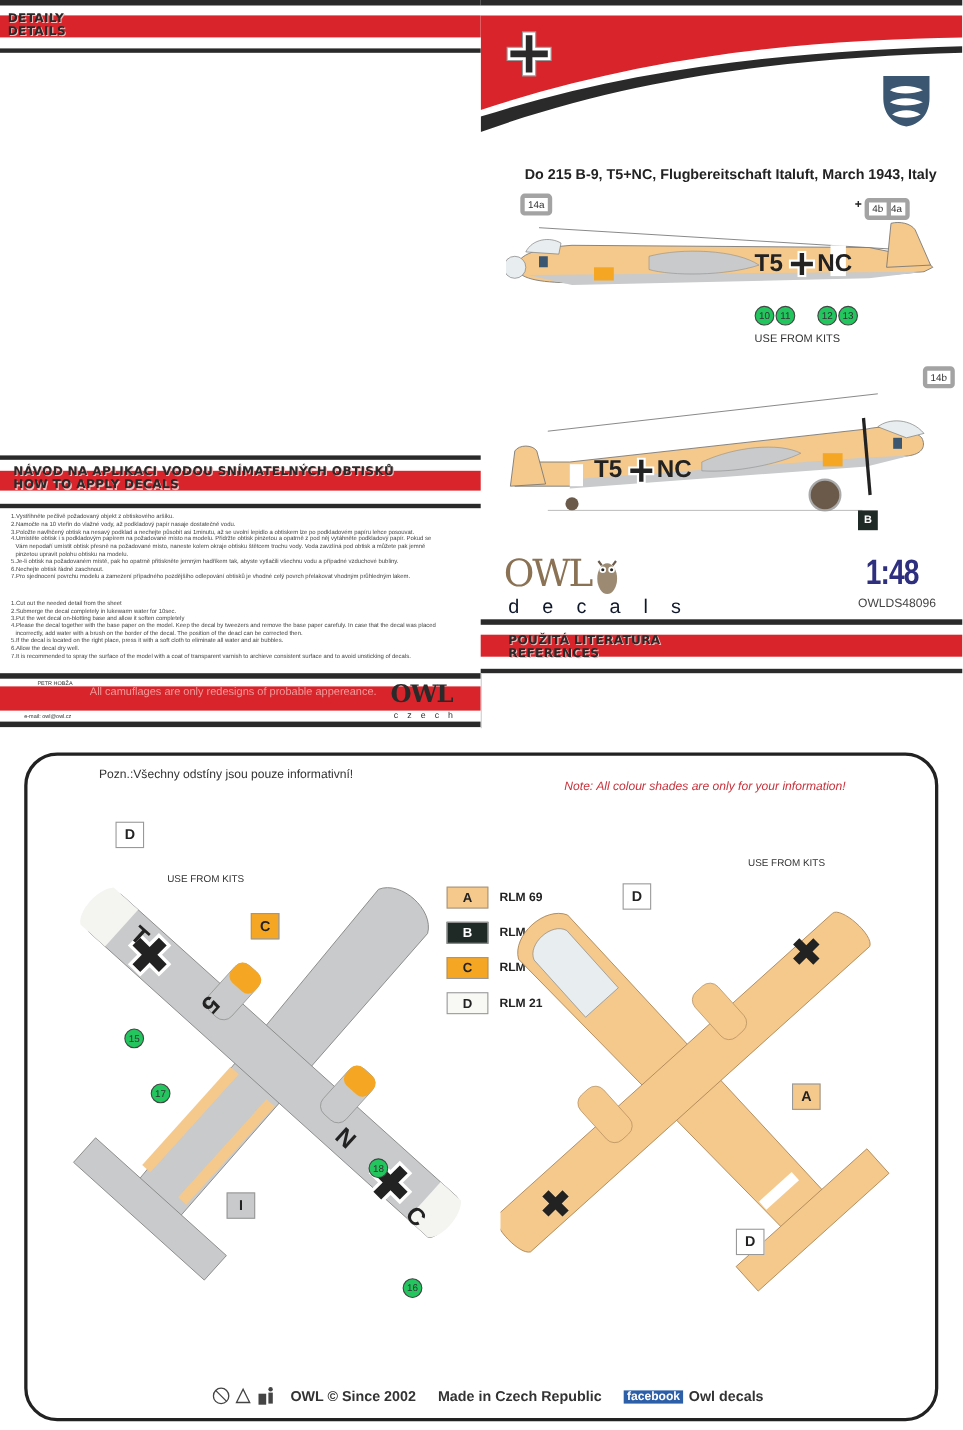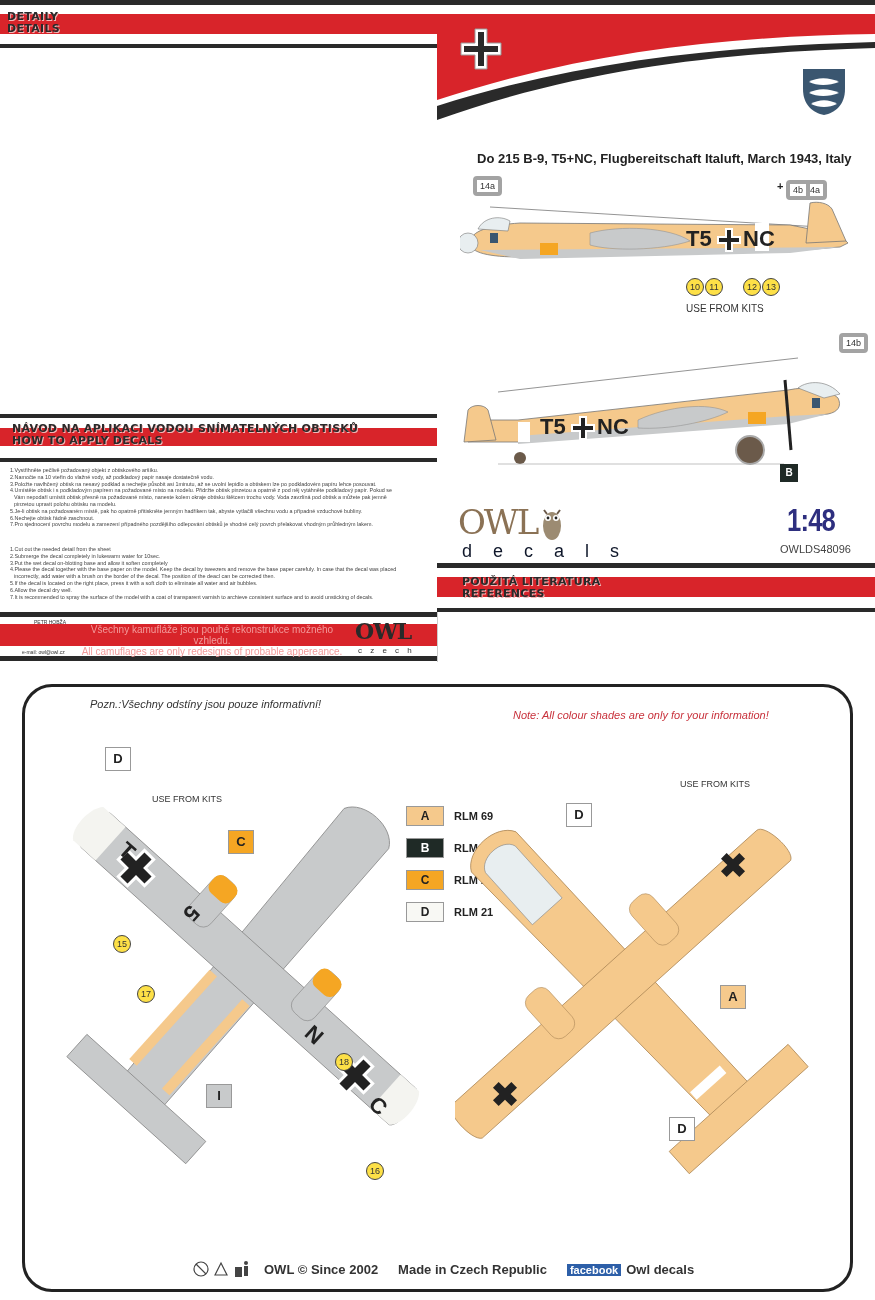--- a/index.html
+++ b/index.html
@@ -3,21 +3,21 @@
 <meta charset="utf-8">
 <style>
   * { box-sizing: border-box; margin: 0; padding: 0; }
   body { width: 875px; height: 1300px; background: #fff; position: relative; overflow: hidden; font-family: "Liberation Sans", sans-serif; color: #222; }
   .abs { position: absolute; }
   .bar-dark { position: absolute; background: #2a2a2a; }
   .bar-red { position: absolute; background: #d8242a; }
   .stencil { font-family: "DejaVu Sans", sans-serif; font-weight: bold; font-size: 11px; color: #2a2a2a; letter-spacing: 0.3px; text-shadow: 1px 1px 0 #f2b8b8; line-height: 12px; }
   .title-main { font-weight: bold; font-size: 13px; color: #222; }
   .callout { position: absolute; border: 4px solid #a3a3a3; border-radius: 4px; background: #fff; font-size: 9px; padding: 1px 3px; color: #333; }
-  .circ { position: absolute; width: 18px; height: 18px; border: 1px solid #444; border-radius: 50%; font-size: 9px; text-align: center; line-height: 16px; background: #fde047; color: #333; }
+  .circ { position: absolute; width: 18px; height: 18px; border: 1px solid #444; border-radius: 50%; font-size: 9px; text-align: center; line-height: 16px; background: #22c55e; color: #333; }
   .small-label { position: absolute; font-size: 10px; color: #333; }
   .instr { position: absolute; font-size: 5.4px; line-height: 6.8px; color: #444; }
   .instr div { white-space: nowrap; }
   .legend-row { position: absolute; display: flex; align-items: center; gap: 10px; }
   .swatch { width: 38px; height: 20px; border: 1px solid #999; font-weight: bold; font-size: 12px; text-align: center; line-height: 18px; }
   .legend-label { font-size: 11px; font-weight: bold; color: #222; }
   .letter-box { position: absolute; width: 26px; height: 24px; border: 1px solid #999; background: #fff; font-weight: bold; font-size: 13px; text-align: center; line-height: 22px; color: #222; }
   .panel { position: absolute; left: 22px; top: 684px; width: 831px; height: 608px; border: 3px solid #222; border-radius: 30px; }
 </style>
 </head>
@@ -129,21 +129,20 @@
   <div>6.Allow the decal dry well.</div>
   <div>7.It is recommended to spray the surface of the model with a coat of transparent varnish to archieve consistent surface and to avoid unsticking of decals.</div>
 </div>
 
 <div class="bar-dark" style="left:0;top:612px;width:437px;height:5px;"></div>
 <div class="bar-red" style="left:0;top:624px;width:437px;height:22px;"></div>
 <div class="bar-dark" style="left:0;top:656px;width:437px;height:5px;"></div>
 <div class="abs" style="left:28px;top:619px;font-size:5px;color:#333;text-align:center;width:44px;">PETR HOBŽA</div>
 <div class="abs" style="left:22px;top:649px;font-size:5px;color:#333;">e-mail: owl@owl.cz</div>
 <div class="abs" style="left:72px;top:624px;width:280px;text-align:center;font-size:10px;line-height:11px;color:#f39a9a;">
-  <div>Všechny kamufláže jsou pouhé rekonstrukce možného vzhledu.</div>
   <div>All camuflages are only redesigns of probable appereance.</div>
 </div>
 <div class="abs" style="left:355px;top:618px;font-family:'DejaVu Serif',serif;font-size:22px;font-weight:bold;color:#2a2a2a;letter-spacing:-1px;">OWL</div>
 <div class="abs" style="left:358px;top:646px;font-size:8px;color:#333;letter-spacing:3px;">c z e c h</div>
 
 <div class="abs" style="left:458px;top:502px;font-family:'DejaVu Serif',serif;font-size:34px;color:#8b7255;letter-spacing:-2px;">OWL</div>
 <svg class="abs" style="left:540px;top:504px;" width="24" height="38">
   <ellipse cx="12" cy="22" rx="9" ry="14" fill="#9c8b72"></ellipse>
   <circle cx="8" cy="14" r="3" fill="#fff"></circle>
     <circle cx="16" cy="14" r="3" fill="#fff"></circle>
@@ -158,21 +157,21 @@
 <div class="bar-dark" style="left:437px;top:563px;width:438px;height:5px;"></div>
 <div class="bar-red" style="left:437px;top:577px;width:438px;height:20px;"></div>
 <div class="bar-dark" style="left:437px;top:608px;width:438px;height:4px;"></div>
 <div class="abs stencil" style="left:462px;top:576px;">
   <div>POUŽITÁ LITERATURA</div>
   <div>REFERENCES</div>
 </div>
 <div class="abs" style="left:437px;top:612px;width:1px;height:50px;background:#ccc;"></div>
 
 <div class="panel"></div>
-<div class="abs" style="left:90px;top:698px;font-size:11px;font-style:italic;color:#333;">Pozn.:Všechny odstíny jsou pouze informativní!</div>
+<div class="abs" style="left:90px;top:698px;font-size:11px;color:#333;">Pozn.:Všechny odstíny jsou pouze informativní!</div>
 <div class="abs" style="left:513px;top:709px;font-size:11px;font-style:italic;color:#c8323c;">Note: All colour shades are only for your information!</div>
 
 <svg class="abs" style="left:40px;top:800px;" width="380" height="390">
   <g transform="rotate(42 190 195)">
     <path d="M150,-20 C160,-40 200,-40 210,-20 L215,330 L165,330 Z" fill="#c8cacb" stroke="#888" stroke-width="0.8"></path>
     <path d="M-20,140 L390,140 C400,140 405,180 395,185 L-20,185 C-30,180 -30,140 -20,140 Z" fill="#c8cacb" stroke="#888" stroke-width="0.8"></path>
     <path d="M-30,140 C-40,150 -40,178 -30,185 L0,185 L0,140 Z" fill="#f4f4f0"></path>
     <path d="M395,140 C405,150 405,178 395,185 L370,185 L370,140 Z" fill="#f4f4f0"></path>
     <rect x="100" y="110" width="28" height="55" rx="10" fill="#c8cacb" stroke="#888" stroke-width="0.6"></rect>
     <rect x="100" y="110" width="28" height="22" rx="8" fill="#f5a623"></rect>

